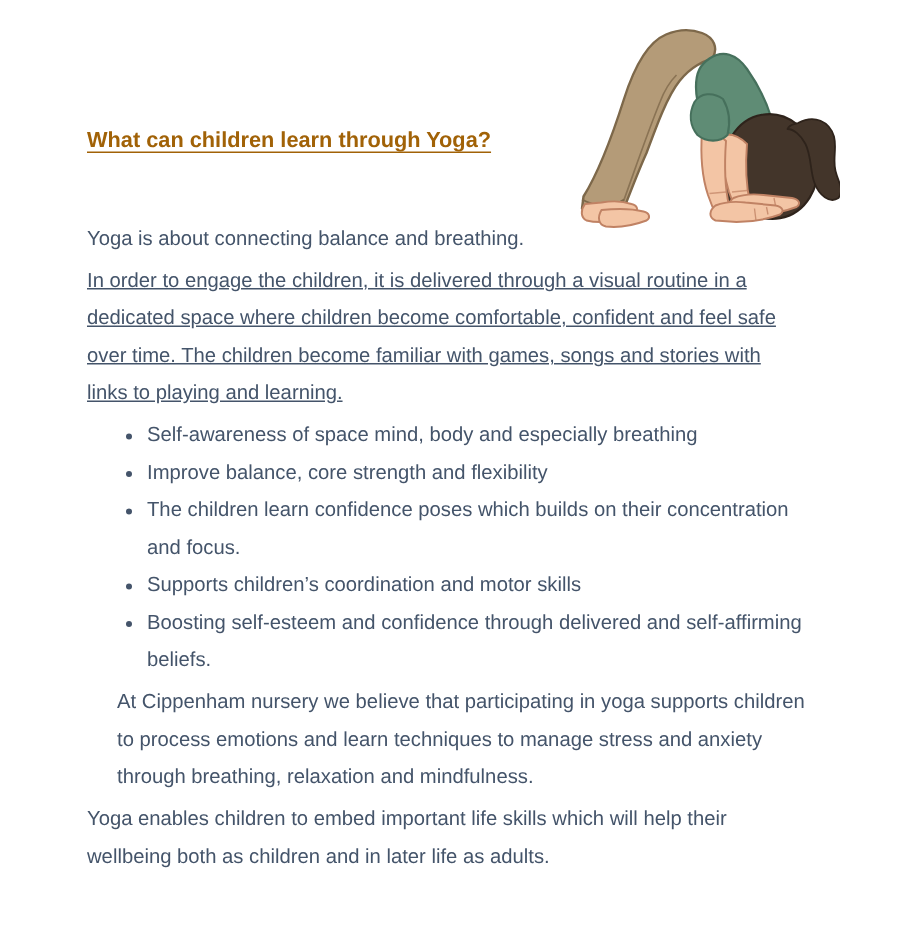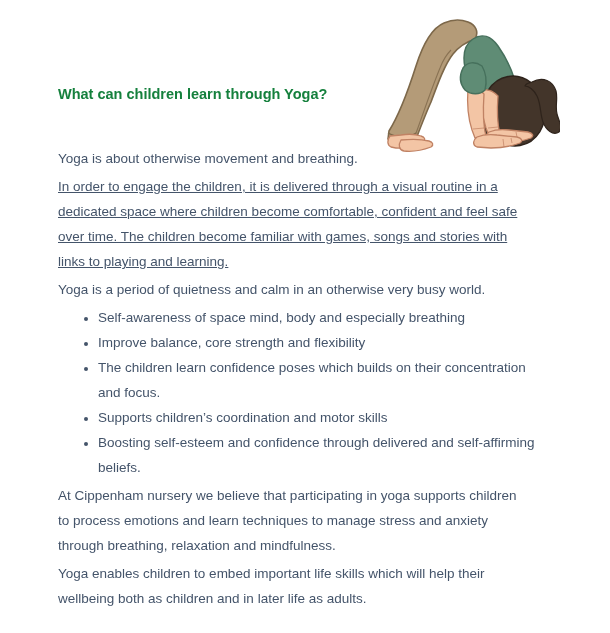--- a/index.html
+++ b/index.html
@@ -4,27 +4,27 @@
 <style>
   html,body{margin:0;padding:0;background:#ffffff;}
   body{width:610px;height:633px;overflow:hidden;}
   .page{
     position:relative;width:610px;height:633px;background:#ffffff;
     font-family:"Liberation Sans","DejaVu Sans",sans-serif;
     color:#44546A;
   }
   .content{position:absolute;left:58px;top:84px;width:482px;}
   .doc-heading{
-    font-size:14.5px;font-weight:700;color:#15803d;
-    text-underline-offset:3px;
+    font-size:14.5px;font-weight:700;color:#a16207;
+    text-decoration:underline;text-underline-offset:3px;
     margin:0 0 42px 0;line-height:20px;
   }
   .para{margin:0 0 3px 0;font-size:13.5px;line-height:25px;}
   .para.p-wide{width:478px;text-decoration:underline;}
-  .para.p-narrow{width:465px;}
+  .para.p-narrow{width:465px;margin-left:20px;}
   ul.benefits{margin:0 0 3px 0;padding:0 0 0 40px;list-style:disc;}
   ul.benefits li{font-size:13.5px;line-height:25px;}
   ul.benefits li::marker{color:#44546A;font-size:12px;}
   .illustration{position:absolute;left:385px;top:18px;width:175px;height:140px;}
 </style>
 </head>
 <body>
 
 <div class="page">
 
@@ -68,23 +68,22 @@
          L 112,117 C 104,116 97,117 92,119 Z" fill="#F3C5A5" stroke="#C08264" stroke-width="1.3" stroke-linejoin="round"></path>
     <path d="M 126,120 L 127,125 M 118,121 L 119,129 M 131,114 L 132,119" fill="none" stroke="#C08264" stroke-width="0.9" opacity="0.8"></path>
 
     <path d="M 78,50 C 74,58 75,66 80,72 C 86,77 95,77 100,72
          C 102,64 101,55 97,48 C 90,43 82,44 78,50 Z" fill="#5F8C75" stroke="#46705C" stroke-width="1.4" stroke-linejoin="round"></path>
   </svg>
 
   <div class="content">
     <h1 class="doc-heading">What can children learn through Yoga?</h1>
 
-    <p class="para">Yoga is about otherwise movement and breathing.</p>
+    <p class="para">Yoga is about connecting balance and breathing.</p>
     <p class="para p-wide">In order to engage the children, it is delivered through a visual routine in a dedicated space where children become comfortable, confident and feel safe over time. The children become familiar with games, songs and stories with links to playing and learning.</p>
-    <p class="para">Yoga is a period of quietness and calm in an otherwise very busy world.</p>
 
     <ul class="benefits">
       <li>Self-awareness of space mind, body and especially breathing</li>
       <li>Improve balance, core strength and flexibility</li>
       <li>The children learn confidence poses which builds on their concentration and focus.</li>
       <li>Supports children’s coordination and motor skills</li>
       <li>Boosting self-esteem and confidence through delivered and self-affirming beliefs.</li>
     </ul>
 
     <p class="para p-narrow">At Cippenham nursery we believe that participating in yoga supports children to process emotions and learn techniques to manage stress and anxiety through breathing, relaxation and mindfulness.</p>

